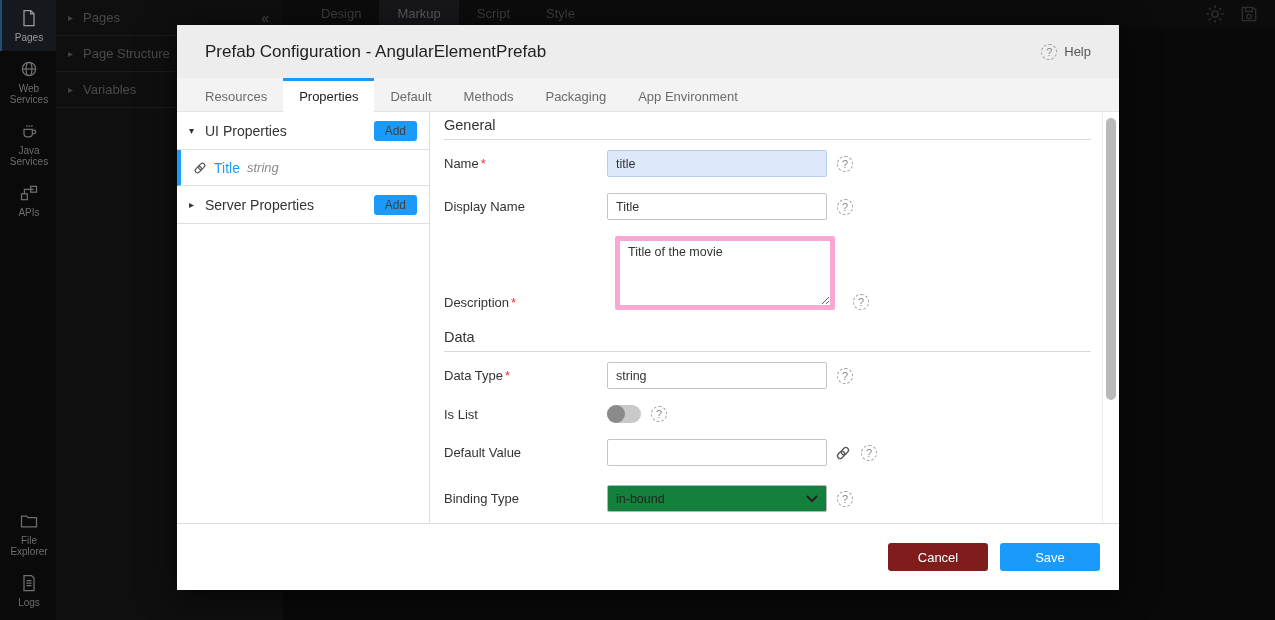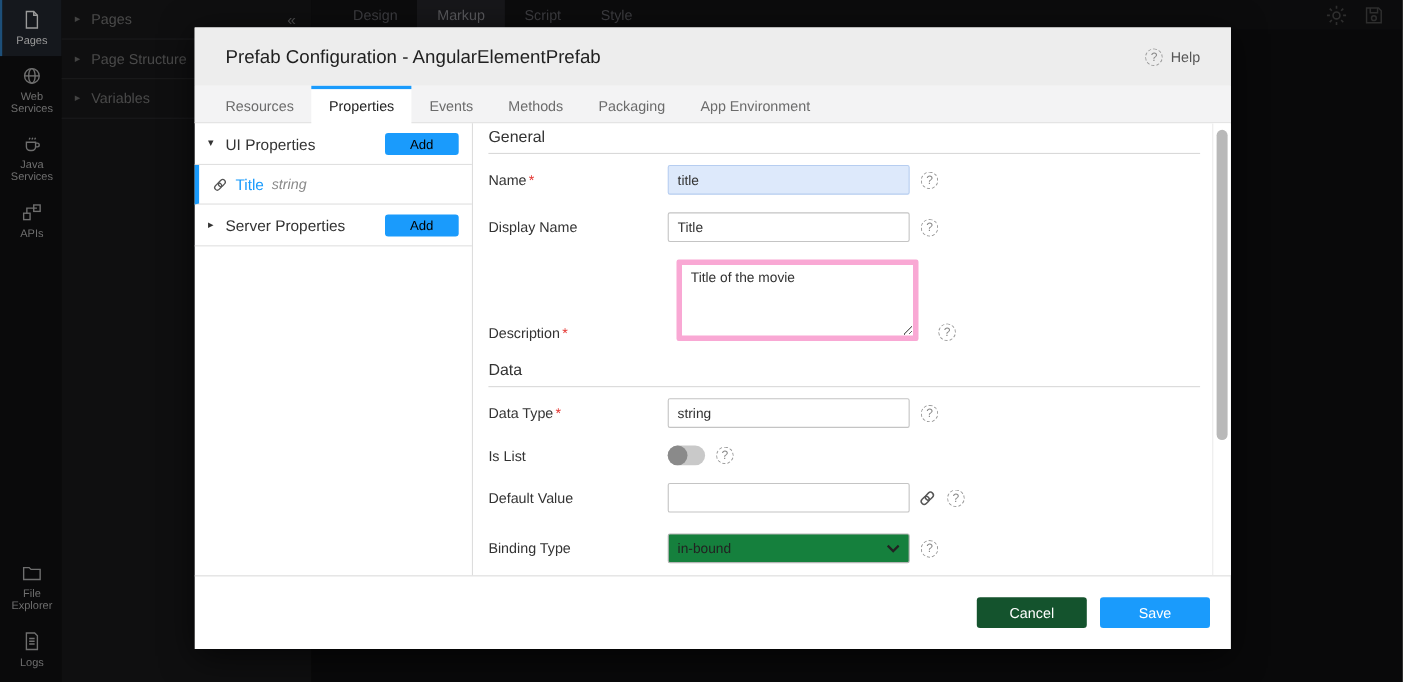--- a/index.html
+++ b/index.html
@@ -47,22 +47,22 @@
             padding-left:12px; flex-shrink:0; }
   .m-tab { height:34px; line-height:31px; padding:0 16px; font-size:13px; color:#6b6b6b;
            border-top:3px solid transparent; cursor:pointer; }
   .m-tab.active { background:#fff; color:#222; border-top:3px solid #1a9bfc; height:35px; }
 
   .m-body { height:411px; display:flex; flex-shrink:0; }
   .panel { width:253px; border-right:1px solid #ddd; flex-shrink:0; }
   .p-row { height:38px; border-bottom:1px solid #e0e0e0; display:flex; align-items:center; padding:0 12px; }
   .p-row .arrow { width:16px; color:#333; font-size:10px; }
   .p-row .p-lbl { font-size:14px; color:#333; }
-  .add-btn { margin-left:auto; background:#1a9bfc; color:#000000; border:none; border-radius:3px;
-             font-size:12px; padding:3px 23px; cursor:pointer; font-family:inherit; }
+  .add-btn { margin-left:auto; background:#1a9bfc; color:#404040; border:none; border-radius:3px;
+             font-size:12px; padding:3px 11px; cursor:pointer; font-family:inherit; }
   .p-item { height:36px; border-bottom:1px solid #e0e0e0; border-left:4px solid #1a9bfc;
             display:flex; align-items:center; gap:7px; padding:0 12px; cursor:pointer; }
   .p-item svg { width:14px; height:14px; stroke:#555; fill:none; stroke-width:1.5; flex-shrink:0; }
   .p-item .nm { font-size:14px; color:#1a9bfc; }
   .p-item .tp { font-size:13px; font-style:italic; color:#8a8a8a; }
 
   .form-scroll { flex:1; position:relative; padding:5px 0 0 14px; overflow:hidden; }
   .form-inner { width:647px; }
   .section-h { font-size:14.5px; color:#333; padding-bottom:6px; border-bottom:1px solid #d9d9d9;
                margin-bottom:10px; }
@@ -89,21 +89,21 @@
 
   .link-ic { margin-left:8px; cursor:pointer; flex-shrink:0; }
 
   .sb-gutter { position:absolute; right:0; top:0; bottom:0; width:17px; border-left:1px solid #ececec; background:#fff; }
   .sb-thumb { position:absolute; right:3px; top:6px; width:10px; height:282px; border-radius:5px; background:#b9b9b9; cursor:pointer; }
 
   .m-footer { height:67px; border-top:1px solid #dcdcdc; display:flex; align-items:center;
               justify-content:flex-end; gap:12px; padding-right:19px; flex-shrink:0; }
   .btn { width:100px; height:28px; border:none; border-radius:3px; color:#fff; font-size:13px;
          cursor:pointer; font-family:inherit; }
-  .btn.cancel { background:#14532d; }
+  .btn.cancel { background:#7f1d1d; }
   .btn.save { background:#1a9bfc; }
 </style>
 </head>
 <body>
 
 <div class="stage">
 
   <div class="rail">
     <div class="rail-item active">
       <svg viewBox="0 0 24 24">
@@ -192,21 +192,21 @@
       <span class="m-title">Prefab Configuration - AngularElementPrefab</span>
       <span class="m-help">
         <span class="q-icon">?</span>
         <span>Help</span>
       </span>
     </div>
 
     <div class="m-tabs">
       <span class="m-tab">Resources</span>
       <span class="m-tab active">Properties</span>
-      <span class="m-tab">Events</span>
+      <span class="m-tab">Default</span>
       <span class="m-tab">Methods</span>
       <span class="m-tab">Packaging</span>
       <span class="m-tab">App Environment</span>
     </div>
 
     <div class="m-body">
 
       <div class="panel">
         <div class="p-row">
           <span class="arrow">▾</span>

